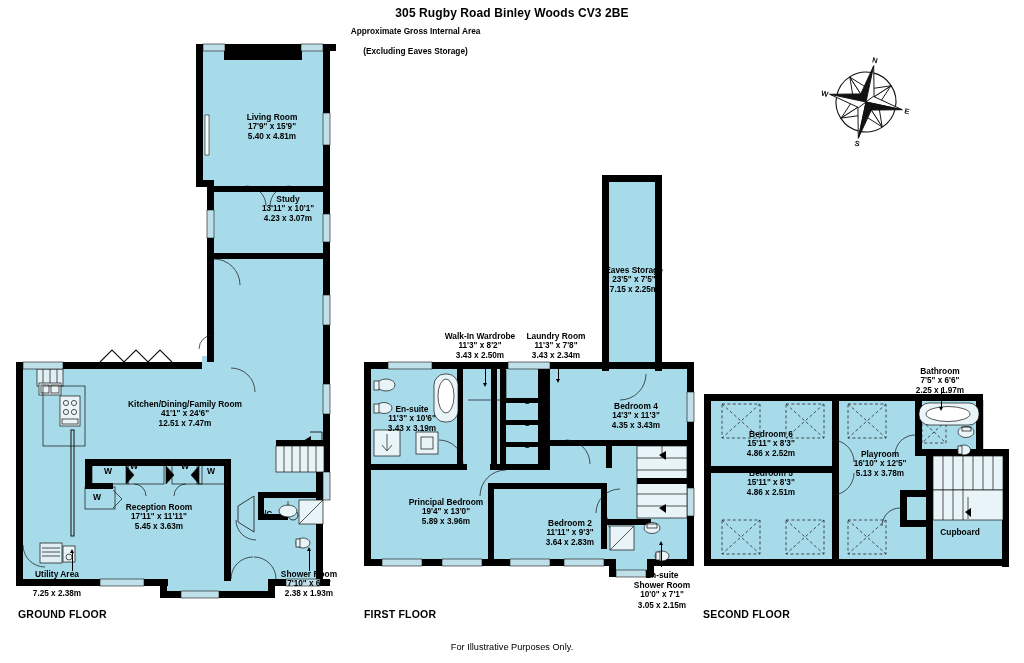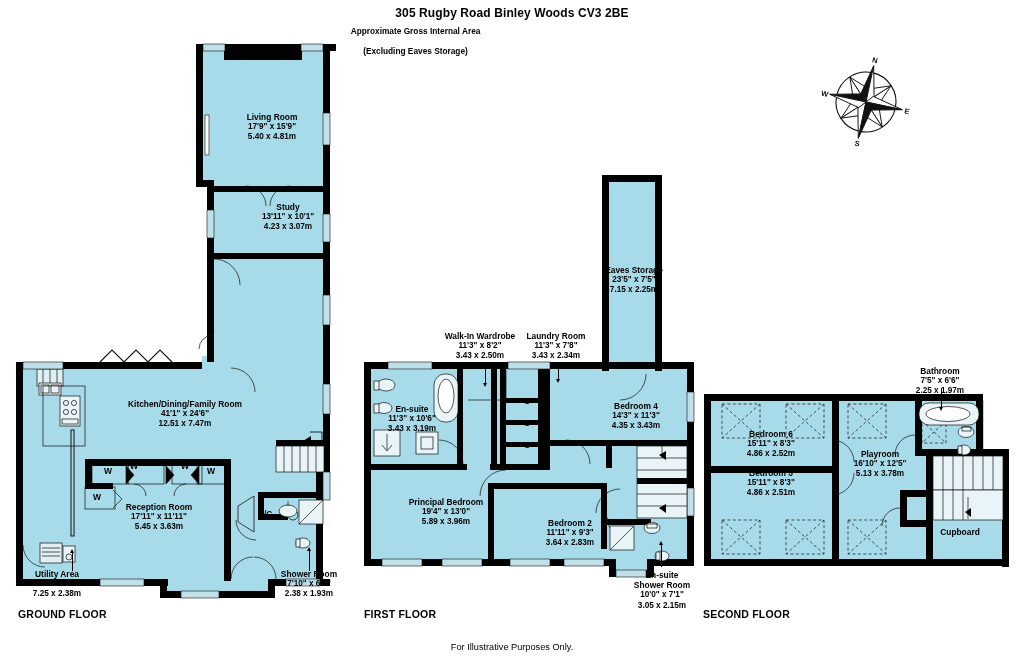--- a/index.html
+++ b/index.html
@@ -237,21 +237,21 @@
       <rect x="323" y="472" width="7" height="28" fill="#bfdfe9" stroke="#111" stroke-width="0.6"></rect>
       <rect x="23" y="362" width="40" height="7" fill="#bfdfe9" stroke="#111" stroke-width="0.6"></rect>
     </g>
   </svg>
 
   <div class="rlbl" style="left:272px;top:112px;">
     <div class="nm">Living Room</div>
     <div>17'9" x 15'9"</div>
     <div>5.40 x 4.81m</div>
   </div>
-  <div class="rlbl" style="left:288px;top:202px;">
+  <div class="rlbl" style="left:288px;top:194px;">
     <div class="nm">Study</div>
     <div>13'11" x 10'1"</div>
     <div>4.23 x 3.07m</div>
   </div>
   <div class="rlbl" style="left:185px;top:399px;">
     <div class="nm">Kitchen/Dining/Family Room</div>
     <div>41'1" x 24'6"</div>
     <div>12.51 x 7.47m</div>
   </div>
   <div class="rlbl" style="left:159px;top:502px;">

